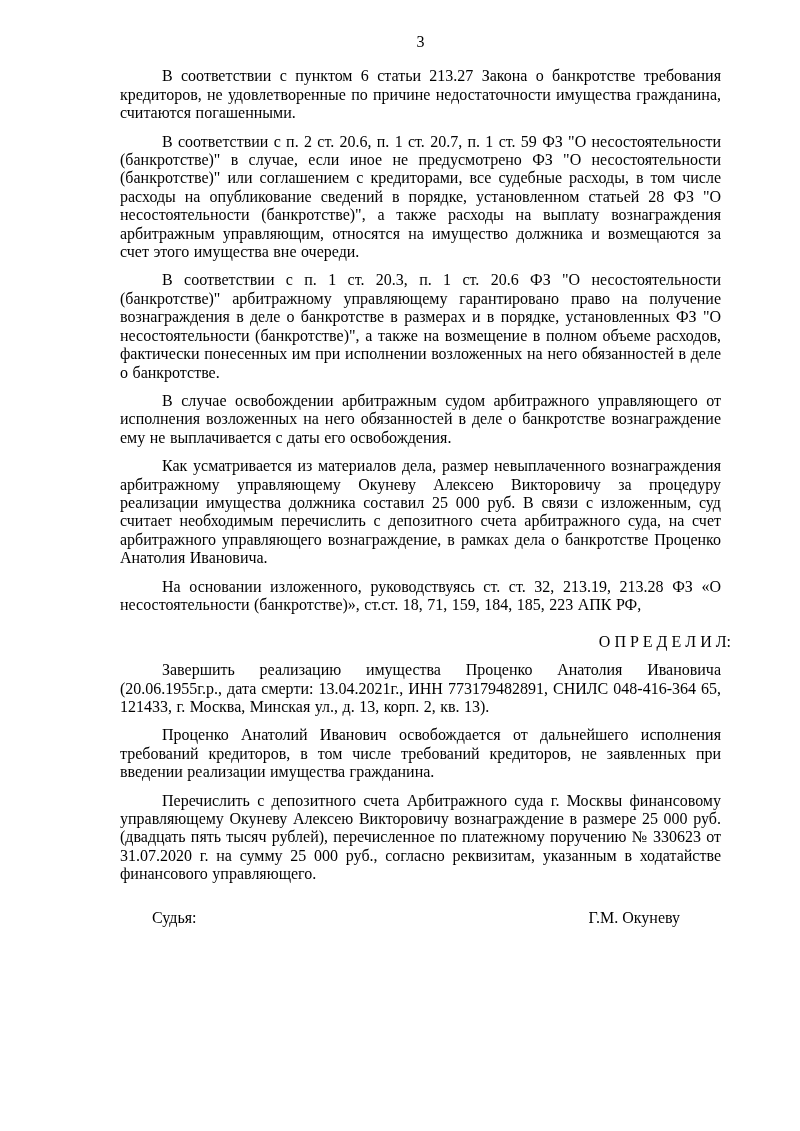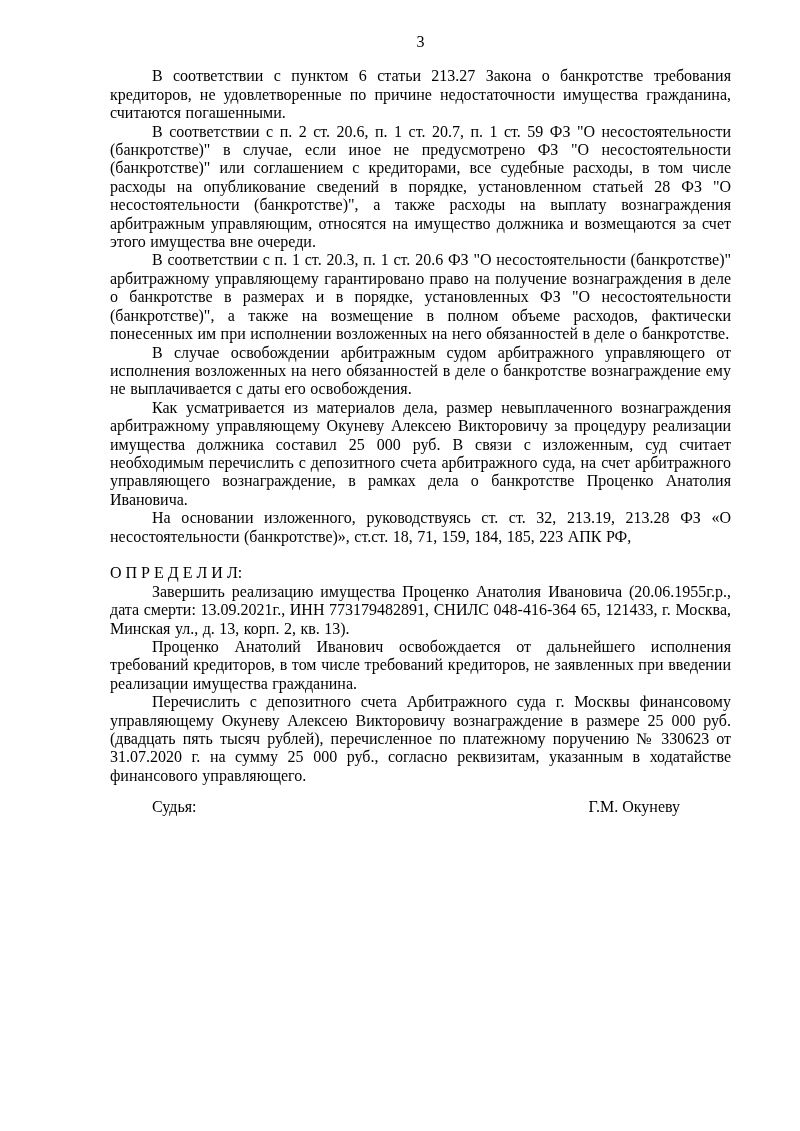--- a/index.html
+++ b/index.html
@@ -18,35 +18,35 @@
     font-size: 16px;
     line-height: 18.4px;
     color: #000000;
     overflow: hidden;
   }
   .page-number {
     text-align: center;
     margin: 0 0 16px 0;
   }
   p.body-par {
-    margin: 0;
+    margin: 10px;
     text-align: justify;
     text-indent: 42px;
     word-spacing: 0.5px;
   }
   p.ruling-heading {
     margin: 18.4px 0 0 0;
-    text-align: left;
+    text-align: right;
     text-indent: 0;
   }
   .signature-row {
     display: flex;
     justify-content: space-between;
     align-items: baseline;
-    margin-top: 13px;
+    margin-top: 25px;
   }
   .judge-label {
     padding-left: 42px;
   }
   .judge-name {
     margin-right: 51px;
   }
 </style>
 </head>
 <body>
@@ -57,21 +57,21 @@
 
   <p class="body-par">В соответствии с пунктом 6 статьи 213.27 Закона о банкротстве требования кредиторов, не удовлетворенные по причине недостаточности имущества гражданина, считаются погашенными.</p>
   <p class="body-par">В соответствии с п. 2 ст. 20.6, п. 1 ст. 20.7, п. 1 ст. 59 ФЗ "О несостоятельности (банкротстве)" в случае, если иное не предусмотрено ФЗ "О несостоятельности (банкротстве)" или соглашением с кредиторами, все судебные расходы, в том числе расходы на опубликование сведений в порядке, установленном статьей 28 ФЗ "О несостоятельности (банкротстве)", а также расходы на выплату вознаграждения арбитражным управляющим, относятся на имущество должника и возмещаются за счет этого имущества вне очереди.</p>
   <p class="body-par">В соответствии с п. 1 ст. 20.3, п. 1 ст. 20.6 ФЗ "О несостоятельности (банкротстве)" арбитражному управляющему гарантировано право на получение вознаграждения в деле о банкротстве в размерах и в порядке, установленных ФЗ "О несостоятельности (банкротстве)", а также на возмещение в полном объеме расходов, фактически понесенных им при исполнении возложенных на него обязанностей в деле о банкротстве.</p>
   <p class="body-par">В случае освобождении арбитражным судом арбитражного управляющего от исполнения возложенных на него обязанностей в деле о банкротстве вознаграждение ему не выплачивается с даты его освобождения.</p>
   <p class="body-par">Как усматривается из материалов дела, размер невыплаченного вознаграждения арбитражному управляющему Окуневу Алексею Викторовичу за процедуру реализации имущества должника составил 25 000 руб. В связи с изложенным, суд считает необходимым перечислить с депозитного счета арбитражного суда, на счет арбитражного управляющего вознаграждение, в рамках дела о банкротстве Проценко Анатолия Ивановича.</p>
   <p class="body-par">На основании изложенного, руководствуясь ст. ст. 32, 213.19, 213.28 ФЗ «О несостоятельности (банкротстве)», ст.ст. 18, 71, 159, 184, 185, 223 АПК РФ,</p>
 
   <p class="ruling-heading">О П Р Е Д Е Л И Л:</p>
 
-  <p class="body-par">Завершить реализацию имущества Проценко Анатолия Ивановича (20.06.1955г.р., дата смерти: 13.09.2021г., ИНН 773179482891, СНИЛС 048-416-364 65, 121433, г. Москва, Минская ул., д. 13, корп. 2, кв. 13).</p>
+  <p class="body-par">Завершить реализацию имущества Проценко Анатолия Ивановича (20.06.1955г.р., дата смерти: 13.04.2021г., ИНН 773179482891, СНИЛС 048-416-364 65, 121433, г. Москва, Минская ул., д. 13, корп. 2, кв. 13).</p>
   <p class="body-par">Проценко Анатолий Иванович освобождается от дальнейшего исполнения требований кредиторов, в том числе требований кредиторов, не заявленных при введении реализации имущества гражданина.</p>
   <p class="body-par">Перечислить с депозитного счета Арбитражного суда г. Москвы финансовому управляющему Окуневу Алексею Викторовичу вознаграждение в размере 25 000 руб. (двадцать пять тысяч рублей), перечисленное по платежному поручению № 330623 от 31.07.2020 г. на сумму 25 000 руб., согласно реквизитам, указанным в ходатайстве финансового управляющего.</p>
 
   <div class="signature-row">
     <span class="judge-label">Судья:</span>
     <span class="judge-name">Г.М. Окуневу</span>
   </div>
 
 </div>
 

